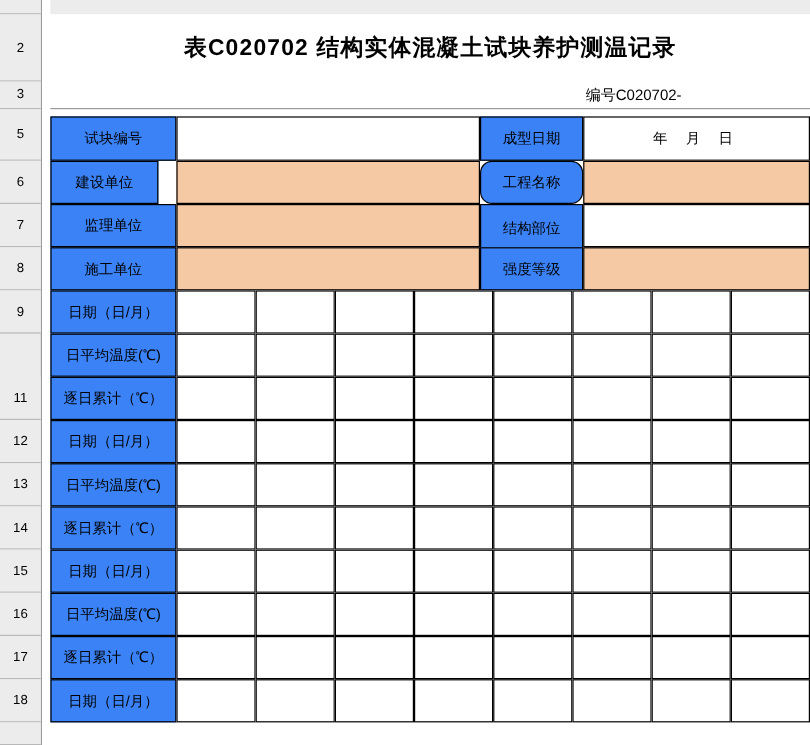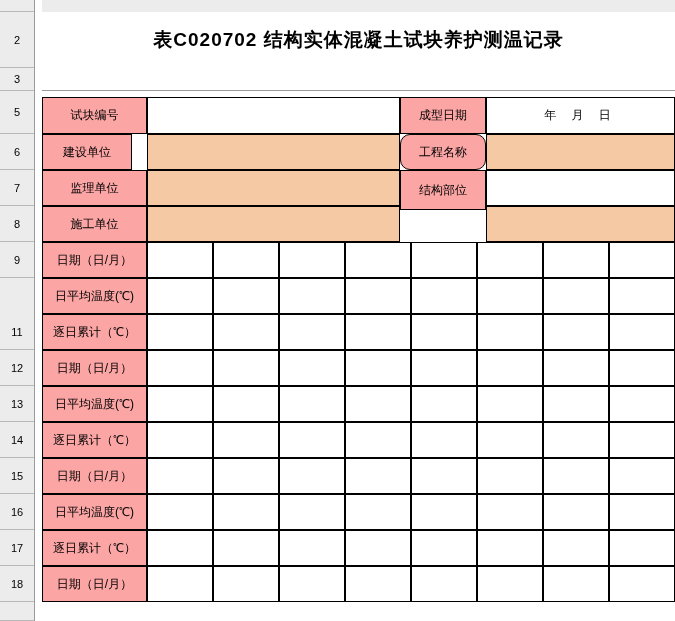--- a/index.html
+++ b/index.html
@@ -72,21 +72,21 @@
     font-size: 12px;
     color: #000000;
     display: flex;
     align-items: center;
     justify-content: center;
     background: #ffffff;
     white-space: nowrap;
     overflow: hidden;
   }
   .label {
-    background: #fca5a5;
+    background: #3b82f6;
   }
   .peach {
     background: #f4c9a3;
   }
   .plain {
     background: #ffffff;
   }
   .title {
     font-size: 19px;
     font-weight: bold;
@@ -145,40 +145,42 @@
   </div>
 
   <div class="strip"></div>
 
   <div class="grid">
 
     <div class="cell nobord" style="left:0;top:0;width:633px;height:12px;background:#ececec;"></div>
 
     <div class="cell title" style="left:0;top:12px;width:633px;height:56px;">表C020702      结构实体混凝土试块养护测温记录</div>
 
+    <div class="cell code-line right" style="left:300px;top:68px;width:230px;height:23px;">编号C020702-</div>
     <div class="cell nobord plain" style="left:530px;top:68px;width:103px;height:23px;"></div>
     <div class="header-sep" style="top:90px;"></div>
 
     <div class="cell label" style="left:0;top:97px;width:105px;height:37px;">试块编号</div>
     <div class="cell plain" style="left:105px;top:97px;width:253px;height:37px;"></div>
     <div class="cell label" style="left:358px;top:97px;width:86px;height:37px;">成型日期</div>
     <div class="cell plain date-inner" style="left:444px;top:97px;width:189px;height:37px;">年    月    日</div>
 
     <div class="cell label" style="left:0;top:134px;width:90px;height:36px;">建设单位</div>
     <div class="cell peach" style="left:105px;top:134px;width:253px;height:36px;"></div>
     <div class="cell label" style="left:358px;top:134px;width:86px;height:36px;border-radius:10px;">工程名称</div>
     <div class="cell peach" style="left:444px;top:134px;width:189px;height:36px;"></div>
 
     <div class="cell label" style="left:0;top:170px;width:105px;height:36px;">监理单位</div>
     <div class="cell peach" style="left:105px;top:170px;width:253px;height:36px;"></div>
     <div class="cell label" style="left:358px;top:170px;width:86px;height:40px;">结构部位</div>
     <div class="cell plain" style="left:444px;top:170px;width:189px;height:36px;"></div>
 
     <div class="cell label" style="left:0;top:206px;width:105px;height:36px;">施工单位</div>
     <div class="cell peach" style="left:105px;top:206px;width:253px;height:36px;"></div>
+    <div class="cell label" style="left:358px;top:206px;width:86px;height:36px;">强度等级</div>
     <div class="cell peach" style="left:444px;top:206px;width:189px;height:36px;"></div>
 
     <div id="data-rows">
         <div class="cell label" style="left: 0px; top: 242px; width: 105px; height: 36px;">日期（日/月）</div>
         <div class="cell plain" style="left: 105px; top: 242px; width: 66px; height: 36px;"></div>
         <div class="cell plain" style="left: 171px; top: 242px; width: 66px; height: 36px;"></div>
         <div class="cell plain" style="left: 237px; top: 242px; width: 66px; height: 36px;"></div>
         <div class="cell plain" style="left: 303px; top: 242px; width: 66px; height: 36px;"></div>
         <div class="cell plain" style="left: 369px; top: 242px; width: 66px; height: 36px;"></div>
         <div class="cell plain" style="left: 435px; top: 242px; width: 66px; height: 36px;"></div>

